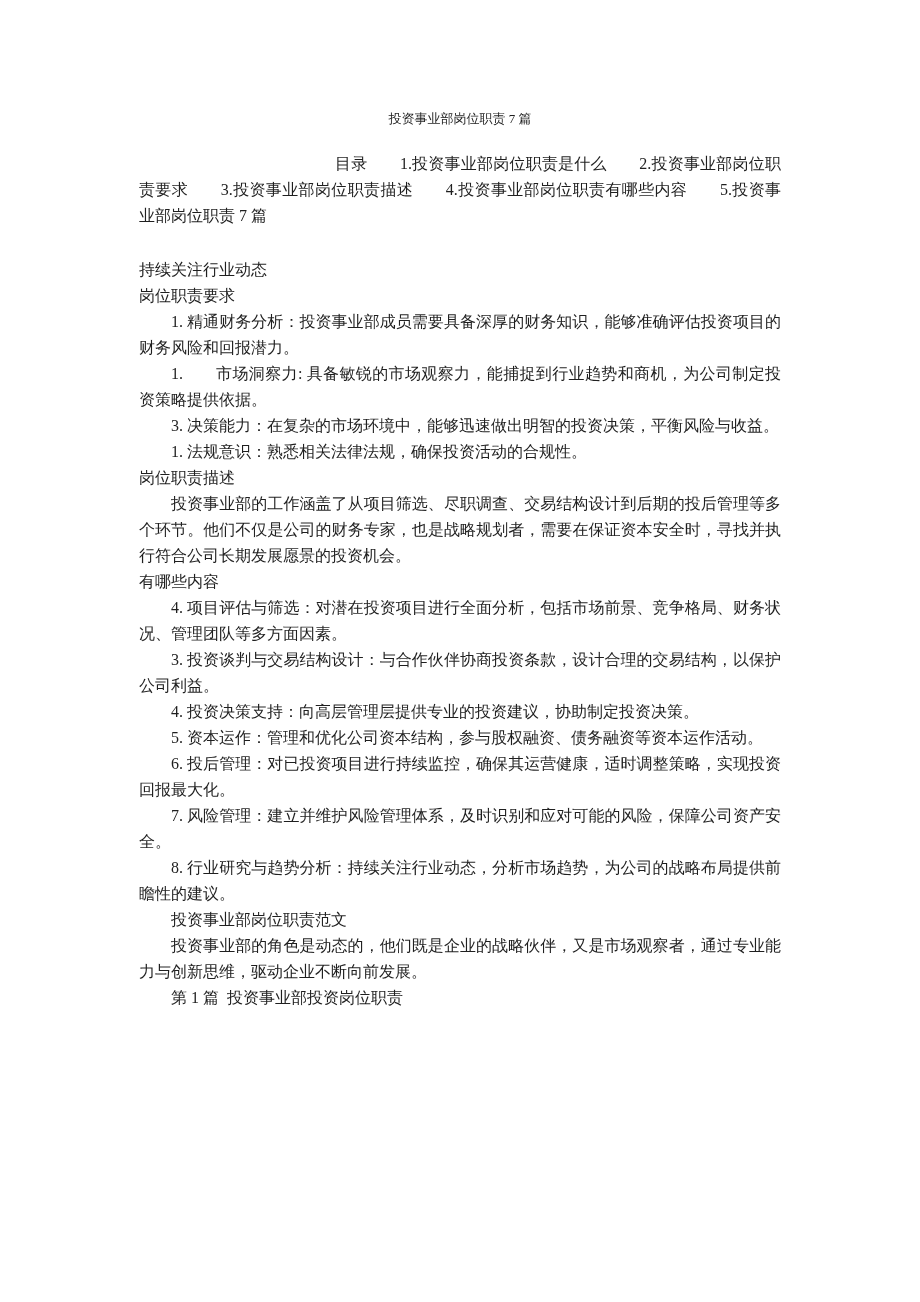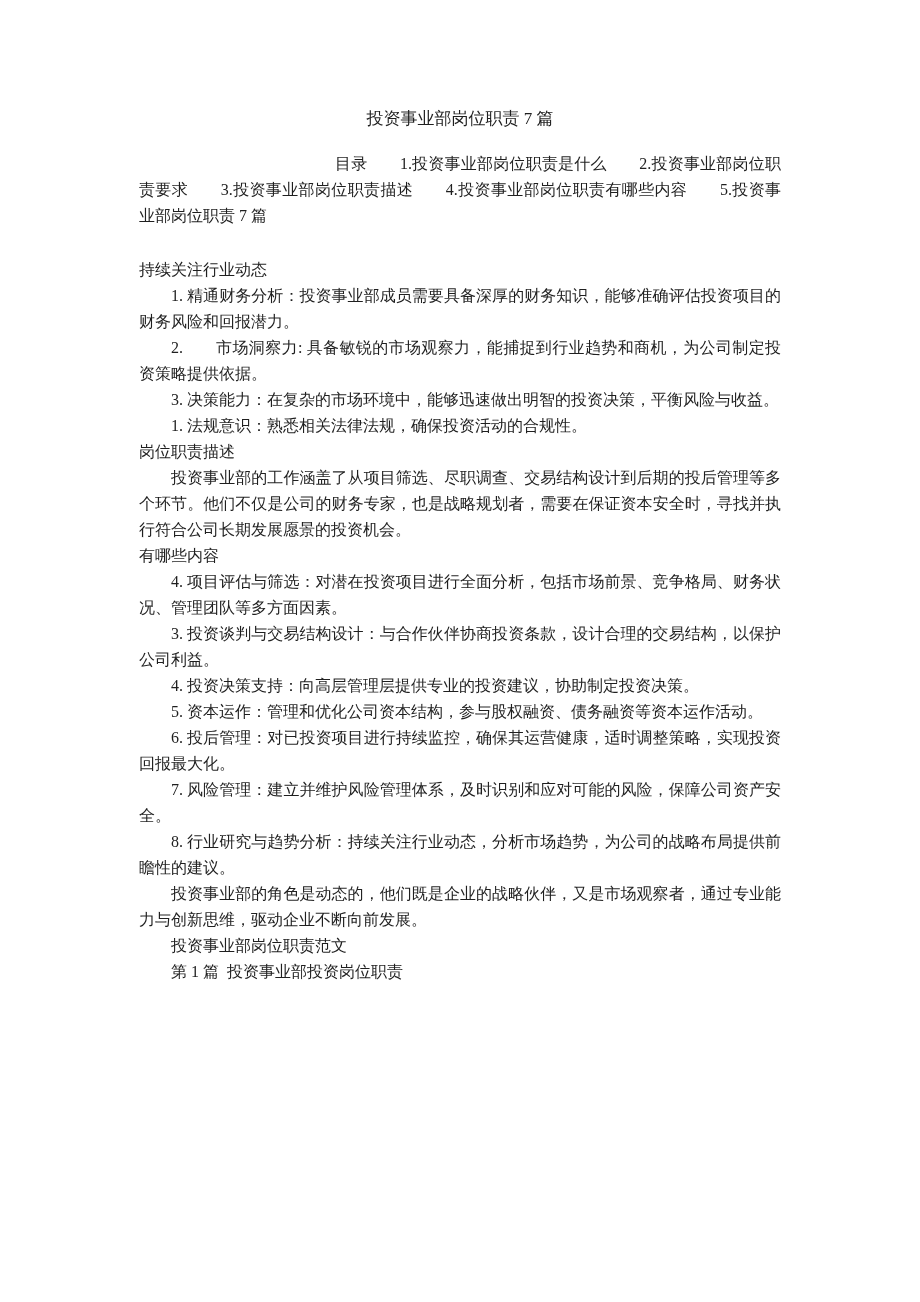--- a/index.html
+++ b/index.html
@@ -14,21 +14,21 @@
     width: 920px; height: 1302px;
     background: #ffffff;
     overflow: hidden;
   }
   .content {
     position: absolute;
     left: 139px; top: 106px;
     width: 642px;
   }
   .doc-title {
-    font-size: 17px;
+    font-size: 13px;
     font-weight: normal;
     line-height: 26px;
     text-align: center;
     margin: 0 0 19px 0;
   }
   p {
     font-size: 16px;
     line-height: 26px;
     margin: 0;
     text-align: justify;
@@ -43,31 +43,32 @@
 </style>
 </head>
 <body>
 
 <div class="page">
   <div class="content">
     <h1 class="doc-title">投资事业部岗位职责 7 篇</h1>
     <p class="toc">目录　　1.投资事业部岗位职责是什么　　2.投资事业部岗位职责要求　　3.投资事业部岗位职责描述　　4.投资事业部岗位职责有哪些内容　　5.投资事业部岗位职责 7 篇</p>
 
     <p class="h">持续关注行业动态</p>
+    <p class="h">岗位职责要求</p>
     <p class="p">1. 精通财务分析：投资事业部成员需要具备深厚的财务知识，能够准确评估投资项目的财务风险和回报潜力。</p>
-    <p class="p">2.　　市场洞察力: 具备敏锐的市场观察力，能捕捉到行业趋势和商机，为公司制定投资策略提供依据。</p>
+    <p class="p">1.　　市场洞察力: 具备敏锐的市场观察力，能捕捉到行业趋势和商机，为公司制定投资策略提供依据。</p>
     <p class="p">3. 决策能力：在复杂的市场环境中，能够迅速做出明智的投资决策，平衡风险与收益。</p>
     <p class="p">1. 法规意识：熟悉相关法律法规，确保投资活动的合规性。</p>
     <p class="h">岗位职责描述</p>
     <p class="p">投资事业部的工作涵盖了从项目筛选、尽职调查、交易结构设计到后期的投后管理等多个环节。他们不仅是公司的财务专家，也是战略规划者，需要在保证资本安全时，寻找并执行符合公司长期发展愿景的投资机会。</p>
     <p class="h">有哪些内容</p>
     <p class="p">4. 项目评估与筛选：对潜在投资项目进行全面分析，包括市场前景、竞争格局、财务状况、管理团队等多方面因素。</p>
     <p class="p">3. 投资谈判与交易结构设计：与合作伙伴协商投资条款，设计合理的交易结构，以保护公司利益。</p>
     <p class="p">4. 投资决策支持：向高层管理层提供专业的投资建议，协助制定投资决策。</p>
     <p class="p">5. 资本运作：管理和优化公司资本结构，参与股权融资、债务融资等资本运作活动。</p>
     <p class="p">6. 投后管理：对已投资项目进行持续监控，确保其运营健康，适时调整策略，实现投资回报最大化。</p>
     <p class="p">7. 风险管理：建立并维护风险管理体系，及时识别和应对可能的风险，保障公司资产安全。</p>
     <p class="p">8. 行业研究与趋势分析：持续关注行业动态，分析市场趋势，为公司的战略布局提供前瞻性的建议。</p>
+    <p class="p">投资事业部岗位职责范文</p>
     <p class="p">投资事业部的角色是动态的，他们既是企业的战略伙伴，又是市场观察者，通过专业能力与创新思维，驱动企业不断向前发展。</p>
-    <p class="p">投资事业部岗位职责范文</p>
     <p class="p">第 1 篇&nbsp; 投资事业部投资岗位职责</p>
   </div>
 </div>
 
 </body></html>

